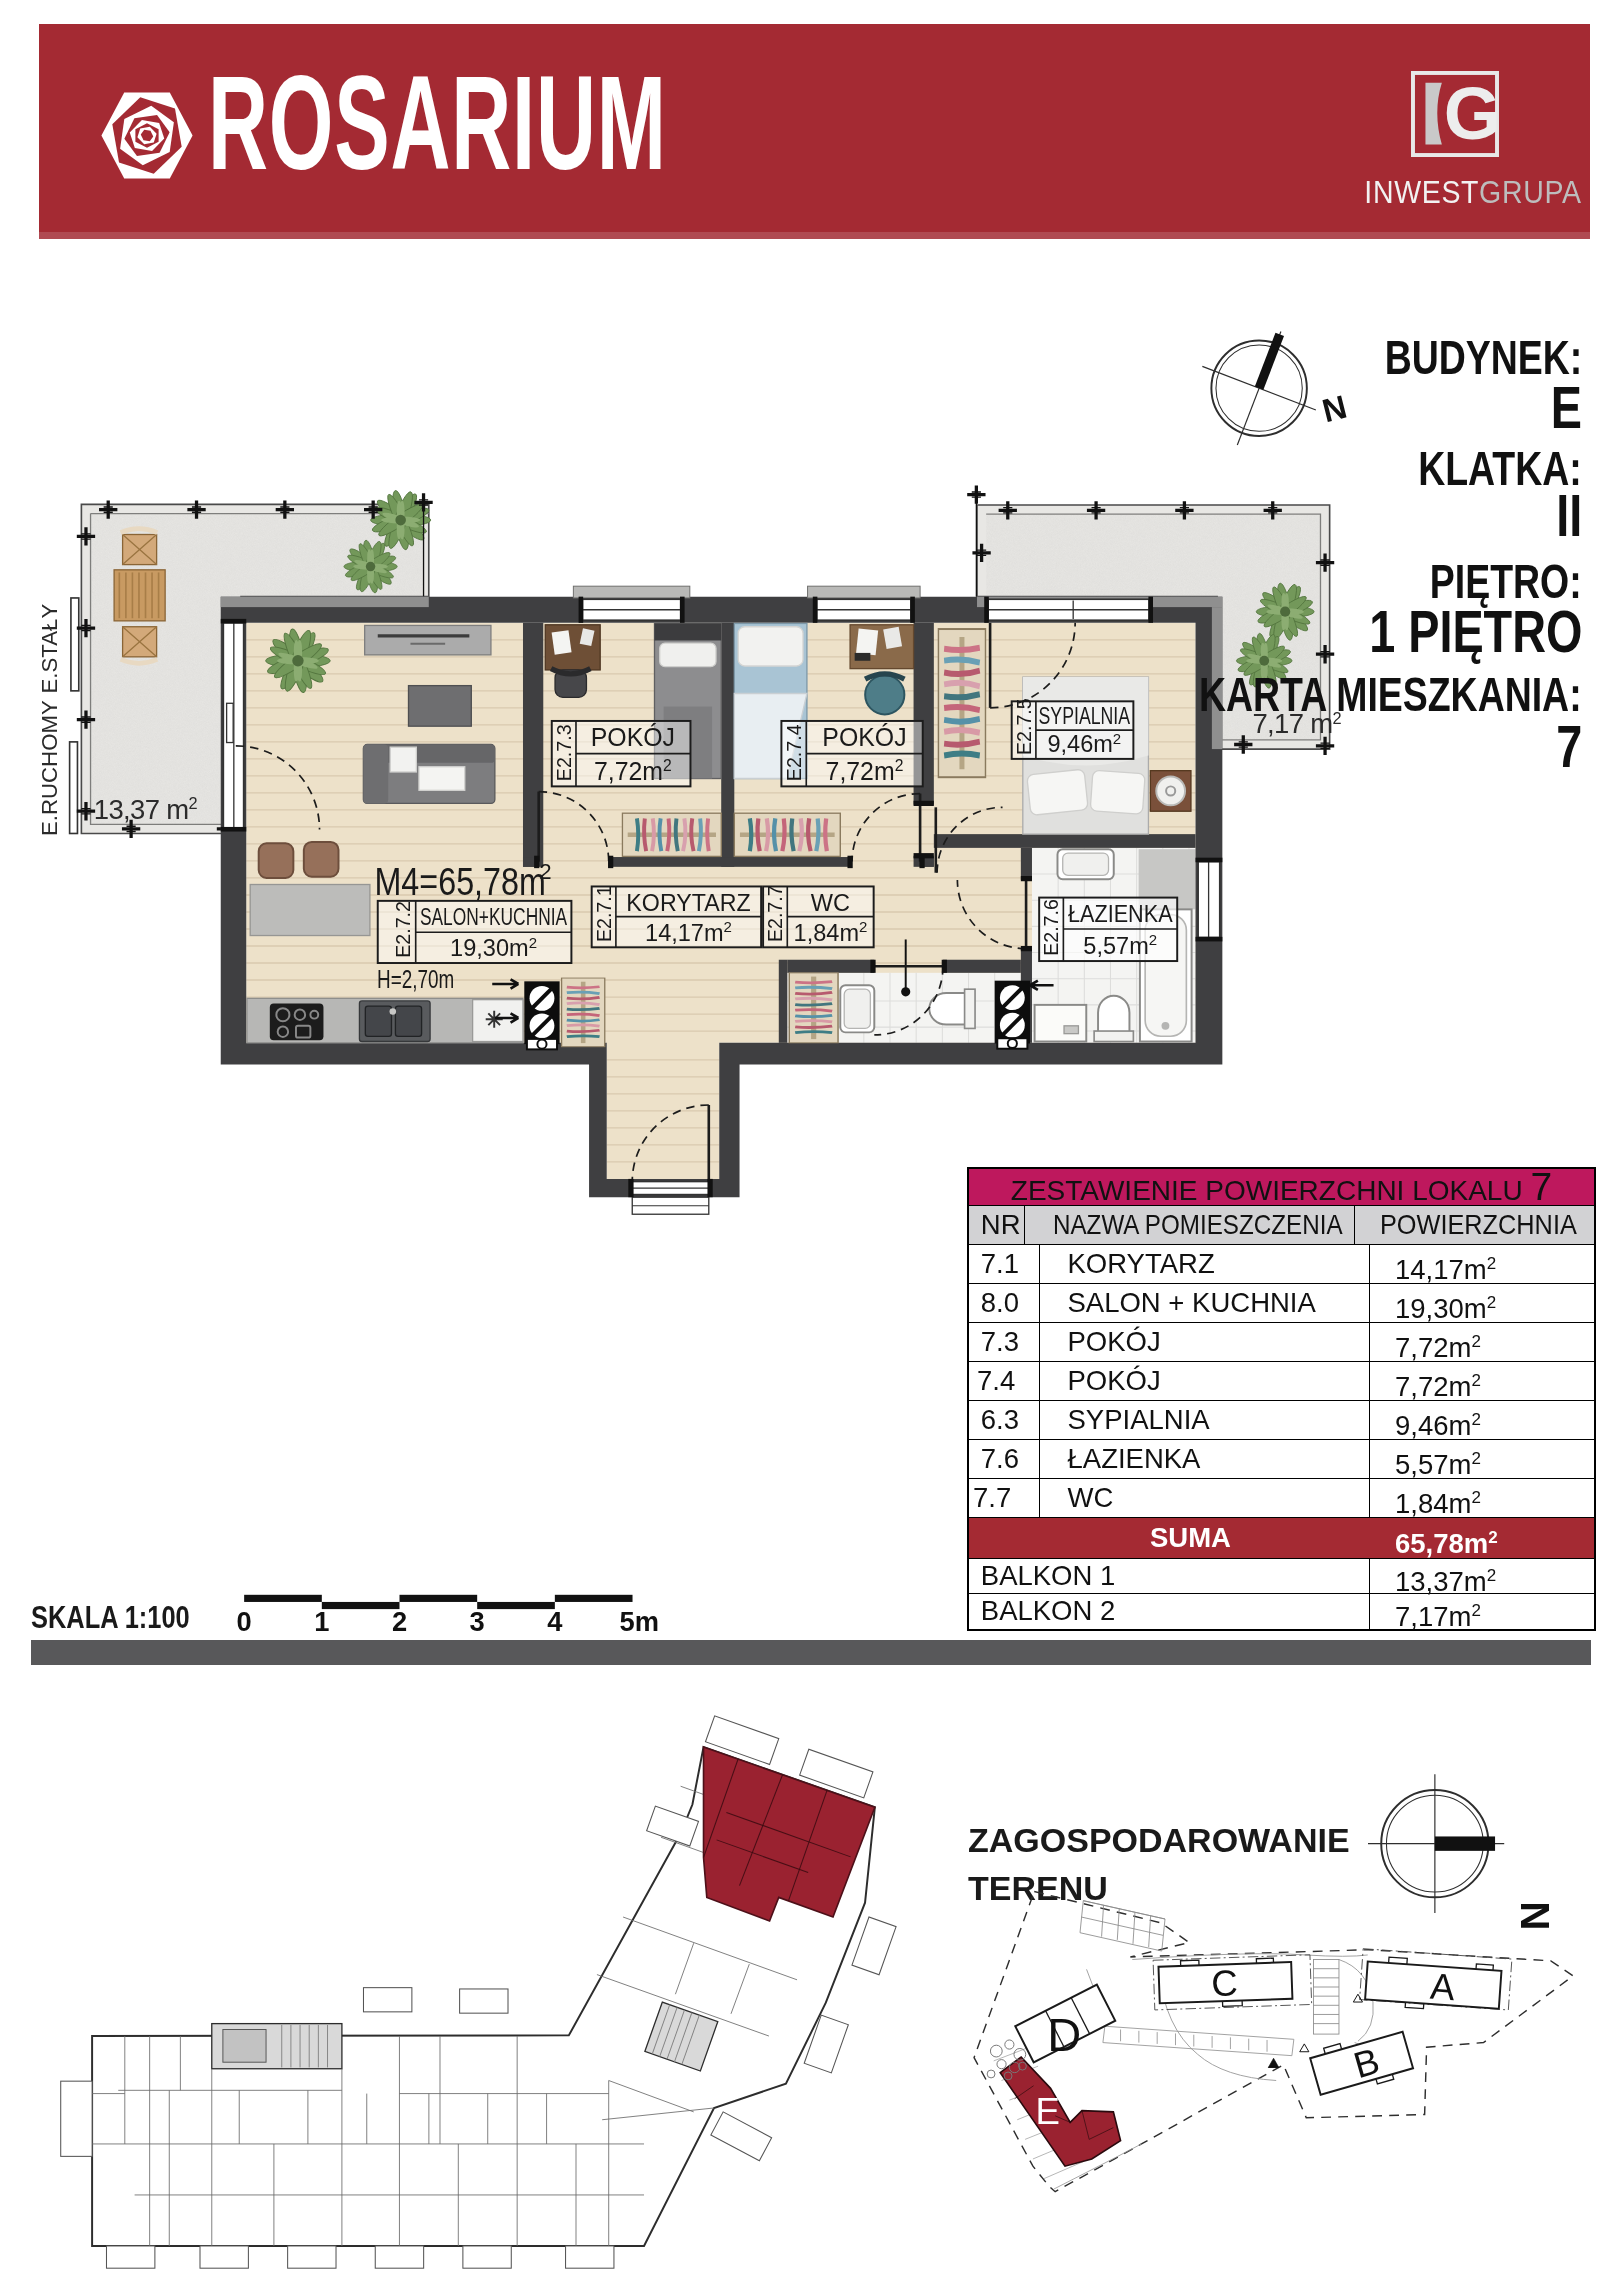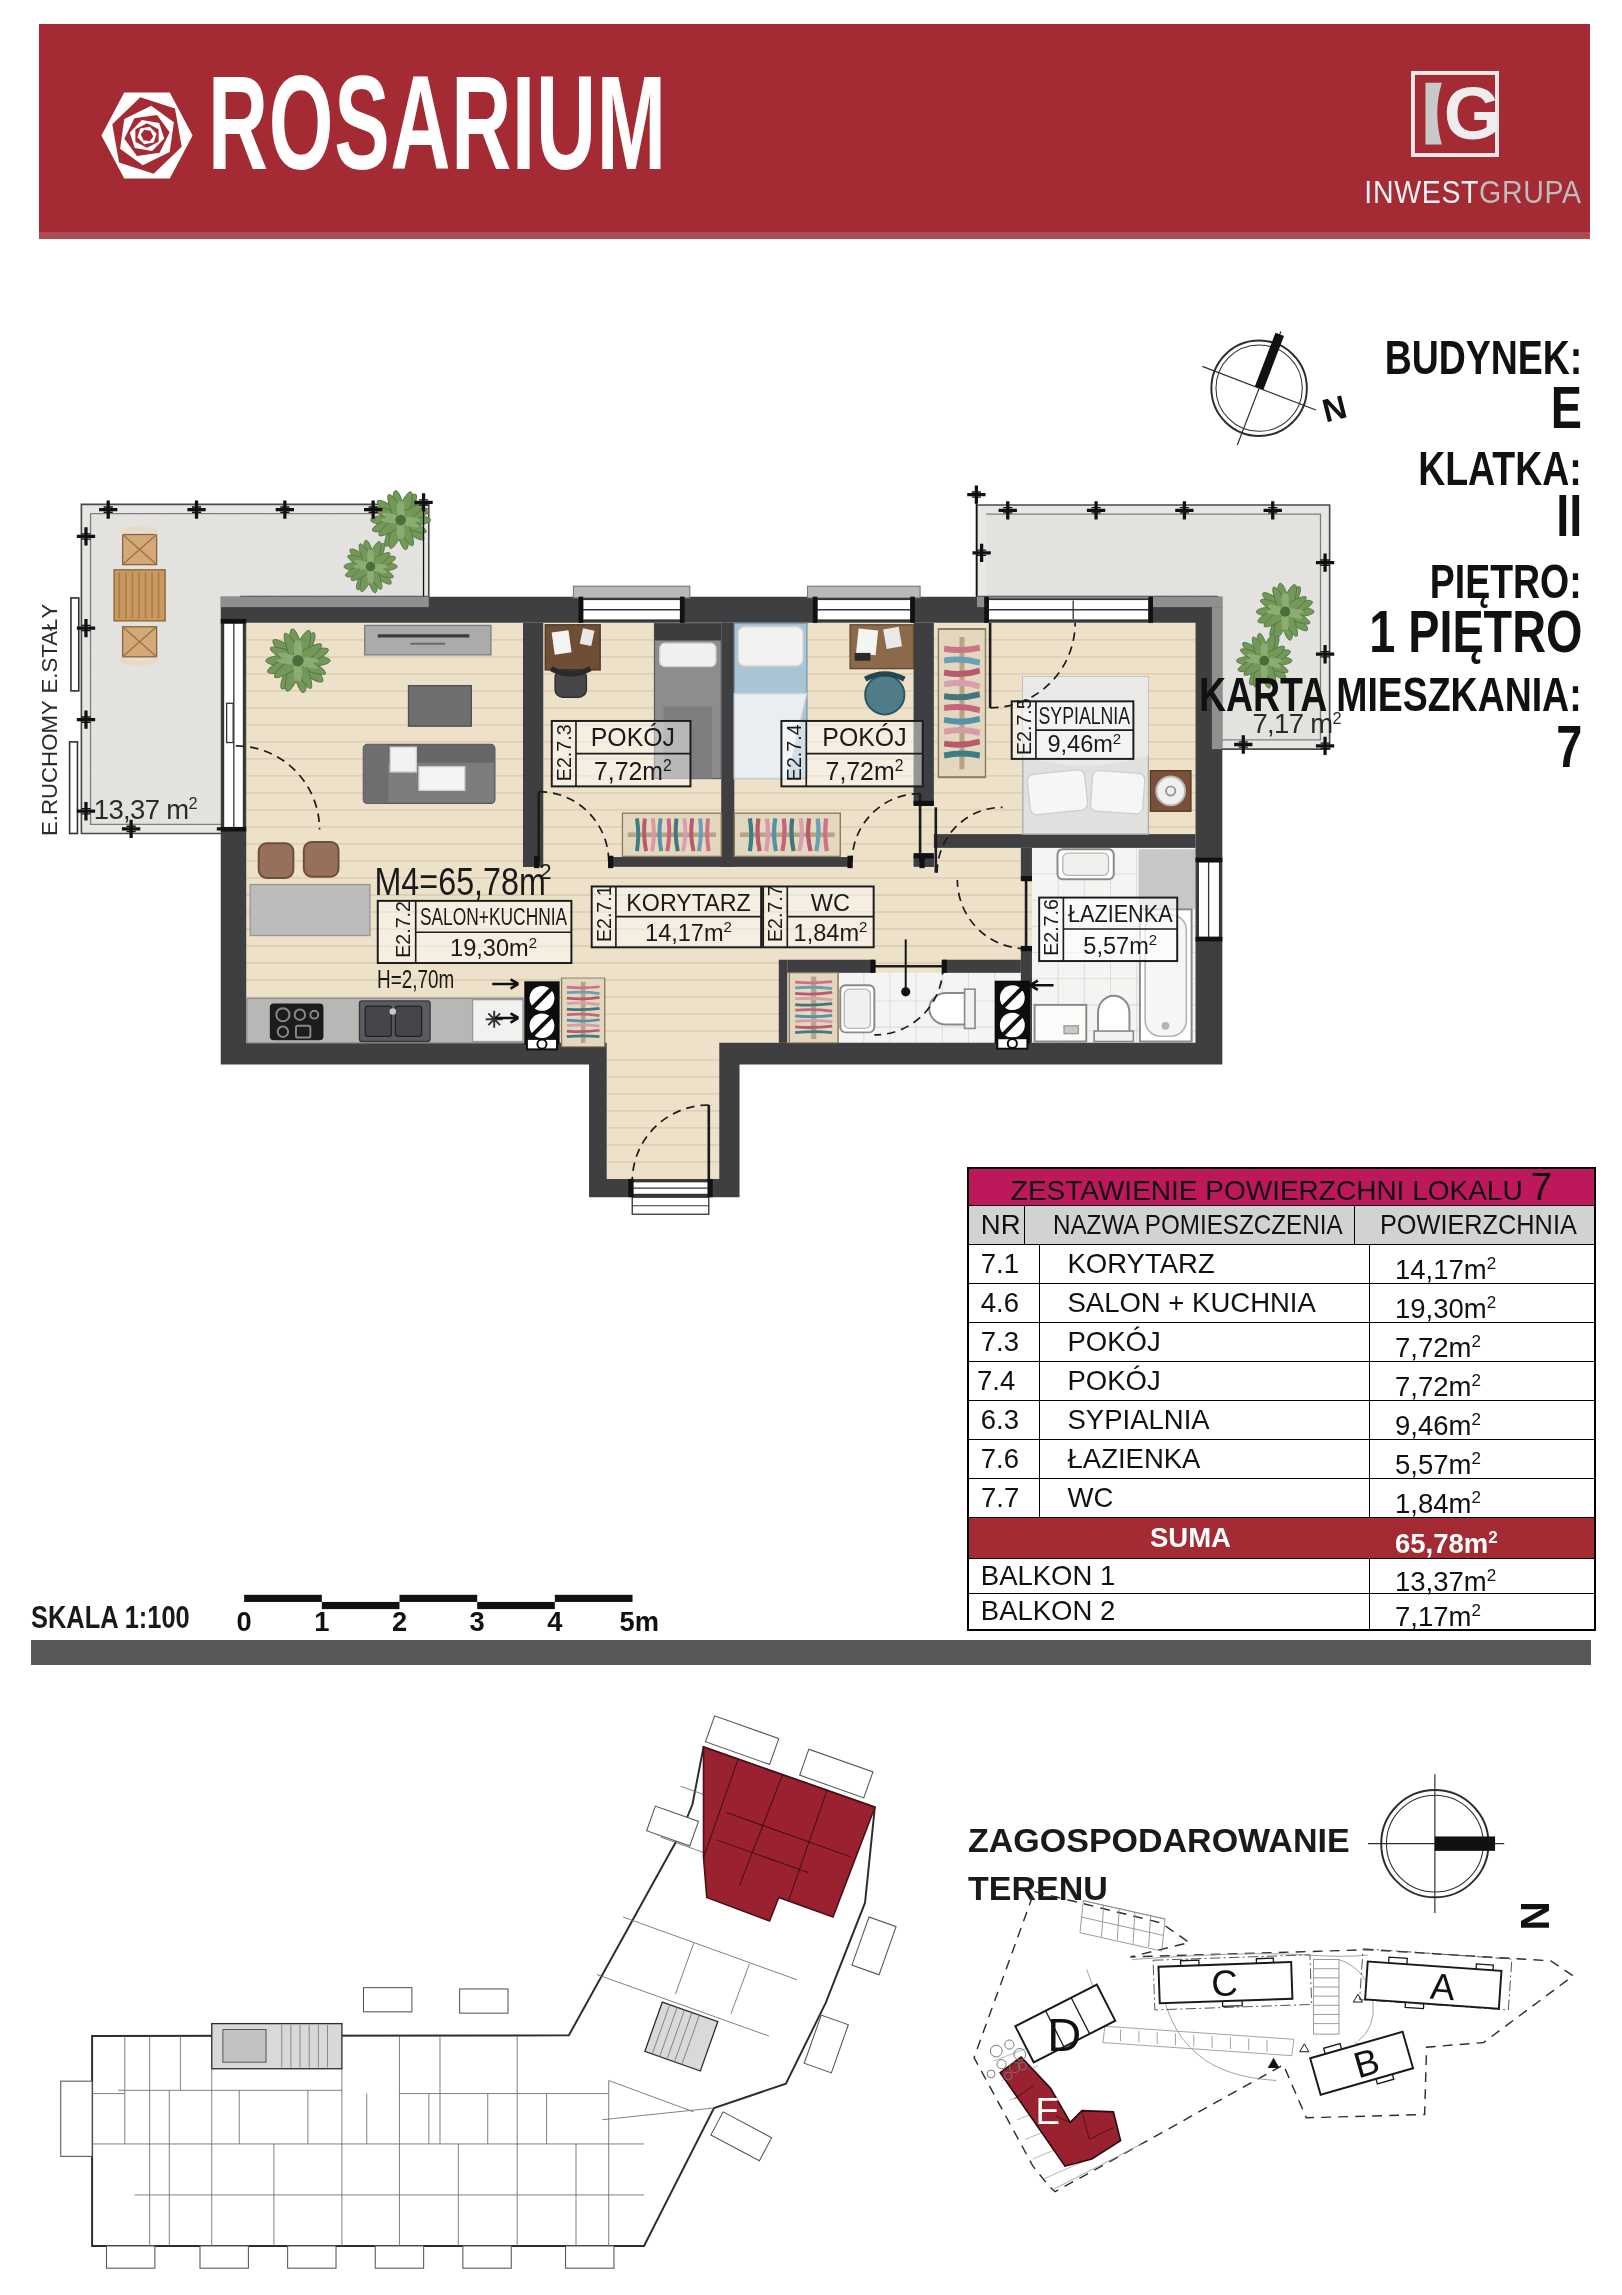--- a/index.html
+++ b/index.html
@@ -617,21 +617,21 @@
     <div style="flex:1;padding-left:25px;"><span style="display:inline-block;transform:scaleX(0.92);transform-origin:0 50%;">POWIERZCHNIA</span></div>
   </div>
 
   <div style="display:flex;height:39px;border-bottom:1.3px solid #000;line-height:38px;">
     <div style="width:71px;border-right:1.3px solid #000;padding-left:11.8px;">7.1</div>
     <div style="width:330px;border-right:1.3px solid #000;padding-left:27.5px;">KORYTARZ</div>
     <div style="flex:1;padding-left:25px;">14,17m<sup style="font-size:17px;">2</sup></div>
   </div>
 
   <div style="display:flex;height:39px;border-bottom:1.3px solid #000;line-height:38px;">
-    <div style="width:71px;border-right:1.3px solid #000;padding-left:11.8px;">4.6</div>
+    <div style="width:71px;border-right:1.3px solid #000;padding-left:11.8px;">8.0</div>
     <div style="width:330px;border-right:1.3px solid #000;padding-left:27.5px;">SALON + KUCHNIA</div>
     <div style="flex:1;padding-left:25px;">19,30m<sup style="font-size:17px;">2</sup></div>
   </div>
 
   <div style="display:flex;height:39px;border-bottom:1.3px solid #000;line-height:38px;">
     <div style="width:71px;border-right:1.3px solid #000;padding-left:11.8px;">7.3</div>
     <div style="width:330px;border-right:1.3px solid #000;padding-left:27.5px;">POKÓJ</div>
     <div style="flex:1;padding-left:25px;">7,72m<sup style="font-size:17px;">2</sup></div>
   </div>
 
@@ -647,21 +647,21 @@
     <div style="flex:1;padding-left:25px;">9,46m<sup style="font-size:17px;">2</sup></div>
   </div>
 
   <div style="display:flex;height:39px;border-bottom:1.3px solid #000;line-height:38px;">
     <div style="width:71px;border-right:1.3px solid #000;padding-left:11.8px;">7.6</div>
     <div style="width:330px;border-right:1.3px solid #000;padding-left:27.5px;">ŁAZIENKA</div>
     <div style="flex:1;padding-left:25px;">5,57m<sup style="font-size:17px;">2</sup></div>
   </div>
 
   <div style="display:flex;height:39px;border-bottom:1.3px solid #000;line-height:38px;">
-    <div style="width:71px;border-right:1.3px solid #000;padding-left:12px;">7.7</div>
+    <div style="width:71px;border-right:1.3px solid #000;padding-left:4px;">7.7</div>
     <div style="width:330px;border-right:1.3px solid #000;padding-left:27.5px;">WC</div>
     <div style="flex:1;padding-left:25px;">1,84m<sup style="font-size:17px;">2</sup></div>
   </div>
 
   <div style="display:flex;height:41px;border-bottom:1.3px solid #000;line-height:39px;background:#a42a33;color:#fff;font-weight:bold;">
     <div style="width:401px;padding-left:181px;">SUMA</div>
     <div style="flex:1;padding-left:25px;">65,78m<sup style="font-size:17px;">2</sup></div>
   </div>
 
   <div style="display:flex;height:35px;border-bottom:1.3px solid #000;line-height:34px;">

